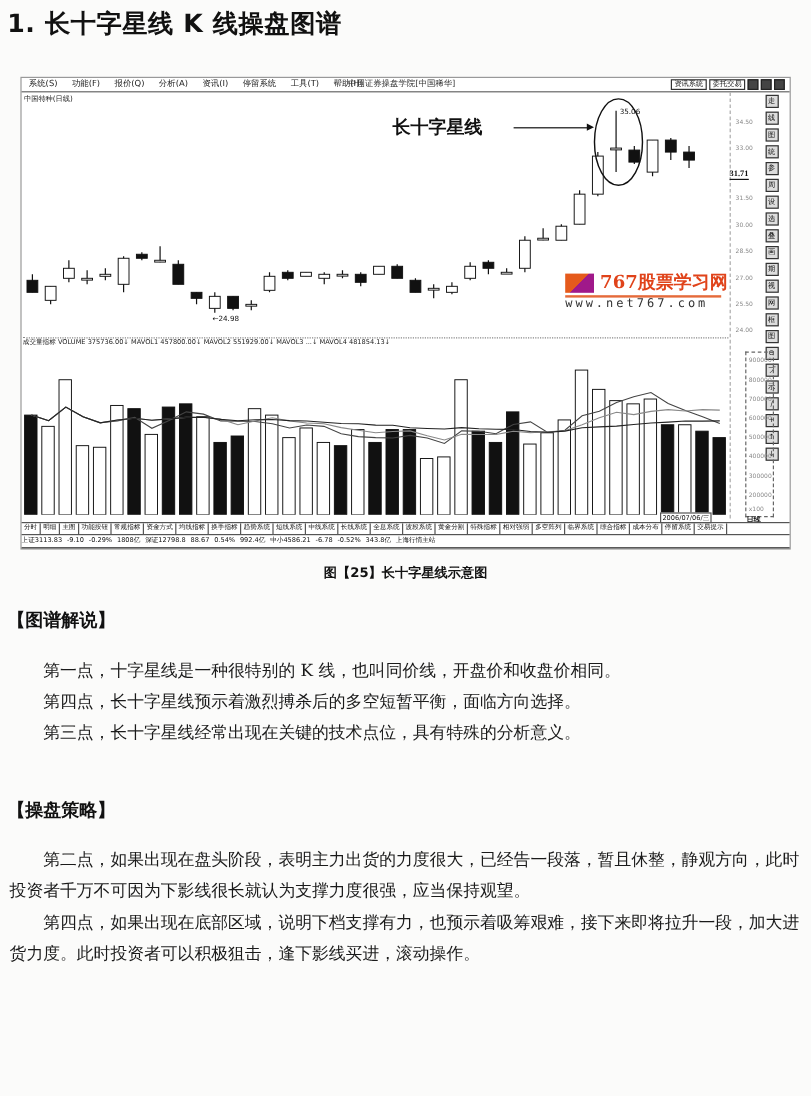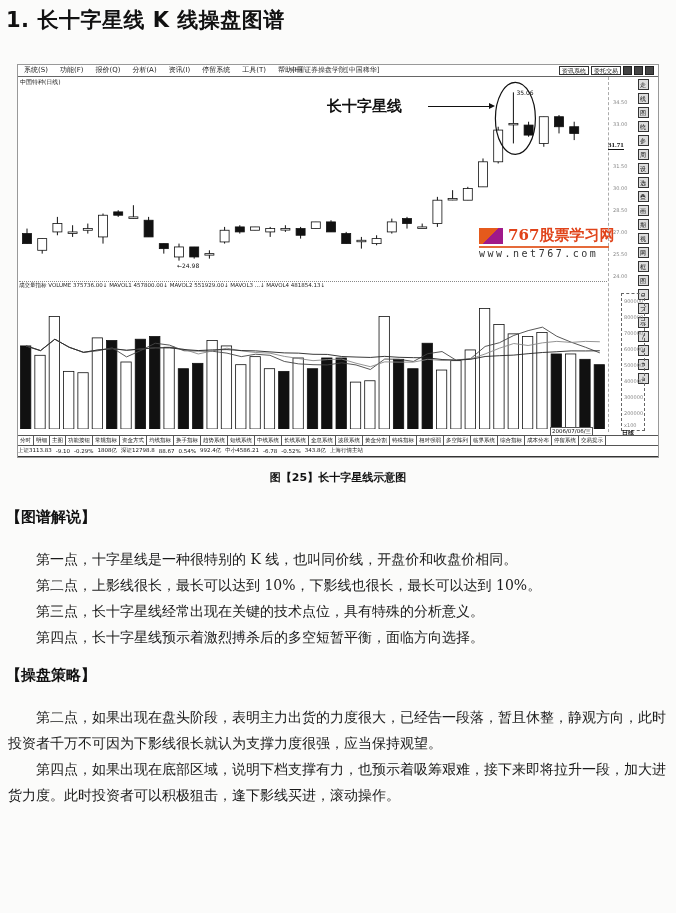--- a/index.html
+++ b/index.html
@@ -240,21 +240,21 @@
         </g>
         <ellipse cx="496.4" cy="41.39130434782609" rx="20" ry="36" fill="none" stroke="#111" stroke-width="1.2"></ellipse>
         <text x="497.4" y="18.346086956521702" font-size="6" fill="#111">35.06</text>
         <text x="158" y="190.63826086956522" font-size="6" fill="#111">←24.98</text>
       </svg>
   </div>
 
   <div class="annot-label" style="left:309px;top:32px;">长十字星线</div>
   <div class="annot-arrow" style="left:410px;top:41px;"></div>
 
-  <div class="watermark" style="left:453px;top:160px;margin-left:8px;">
+  <div class="watermark" style="left:453px;top:160px;">
     <span class="wm-logo"></span>
     <span class="wm-text">767股票学习网</span>
     <div class="wm-rule"></div>
     <div class="wm-url">www.net767.com</div>
   </div>
 
   <div class="axis-right">
     <span style="top:22px">34.50</span>
     <span style="top:44px">33.00</span>
     <span style="top:86px">31.50</span>
@@ -394,22 +394,21 @@
       <span class="status-item">343.8亿</span>
       <span class="status-item">上海行情主站</span>
     </div>
 </div>
 
 <div class="caption">图【25】长十字星线示意图</div>
 
 <div class="section-title" style="top:508px">【图谱解说】</div>
 <div class="para" style="top:546px">
   <p>第一点，十字星线是一种很特别的 K 线，也叫同价线，开盘价和收盘价相同。</p>
-  <p>第二点，上影线很长，最长可以达到 10%，下影线也很长，最长可以达到 10%。</p>
+  <p>第四点，长十字星线预示着激烈搏杀后的多空短暂平衡，面临方向选择。</p>
   <p>第三点，长十字星线经常出现在关键的技术点位，具有特殊的分析意义。</p>
-  <p>第四点，长十字星线预示着激烈搏杀后的多空短暂平衡，面临方向选择。</p>
 </div>
 
 <div class="section-title" style="top:666px">【操盘策略】</div>
 <div class="para" style="top:704px">
   <p>第二点，如果出现在盘头阶段，表明主力出货的力度很大，已经告一段落，暂且休整，静观方向，此时投资者千万不可因为下影线很长就认为支撑力度很强，应当保持观望。</p>
   <p>第四点，如果出现在底部区域，说明下档支撑有力，也预示着吸筹艰难，接下来即将拉升一段，加大进货力度。此时投资者可以积极狙击，逢下影线买进，滚动操作。</p>
 </div>
 
 </body></html>

